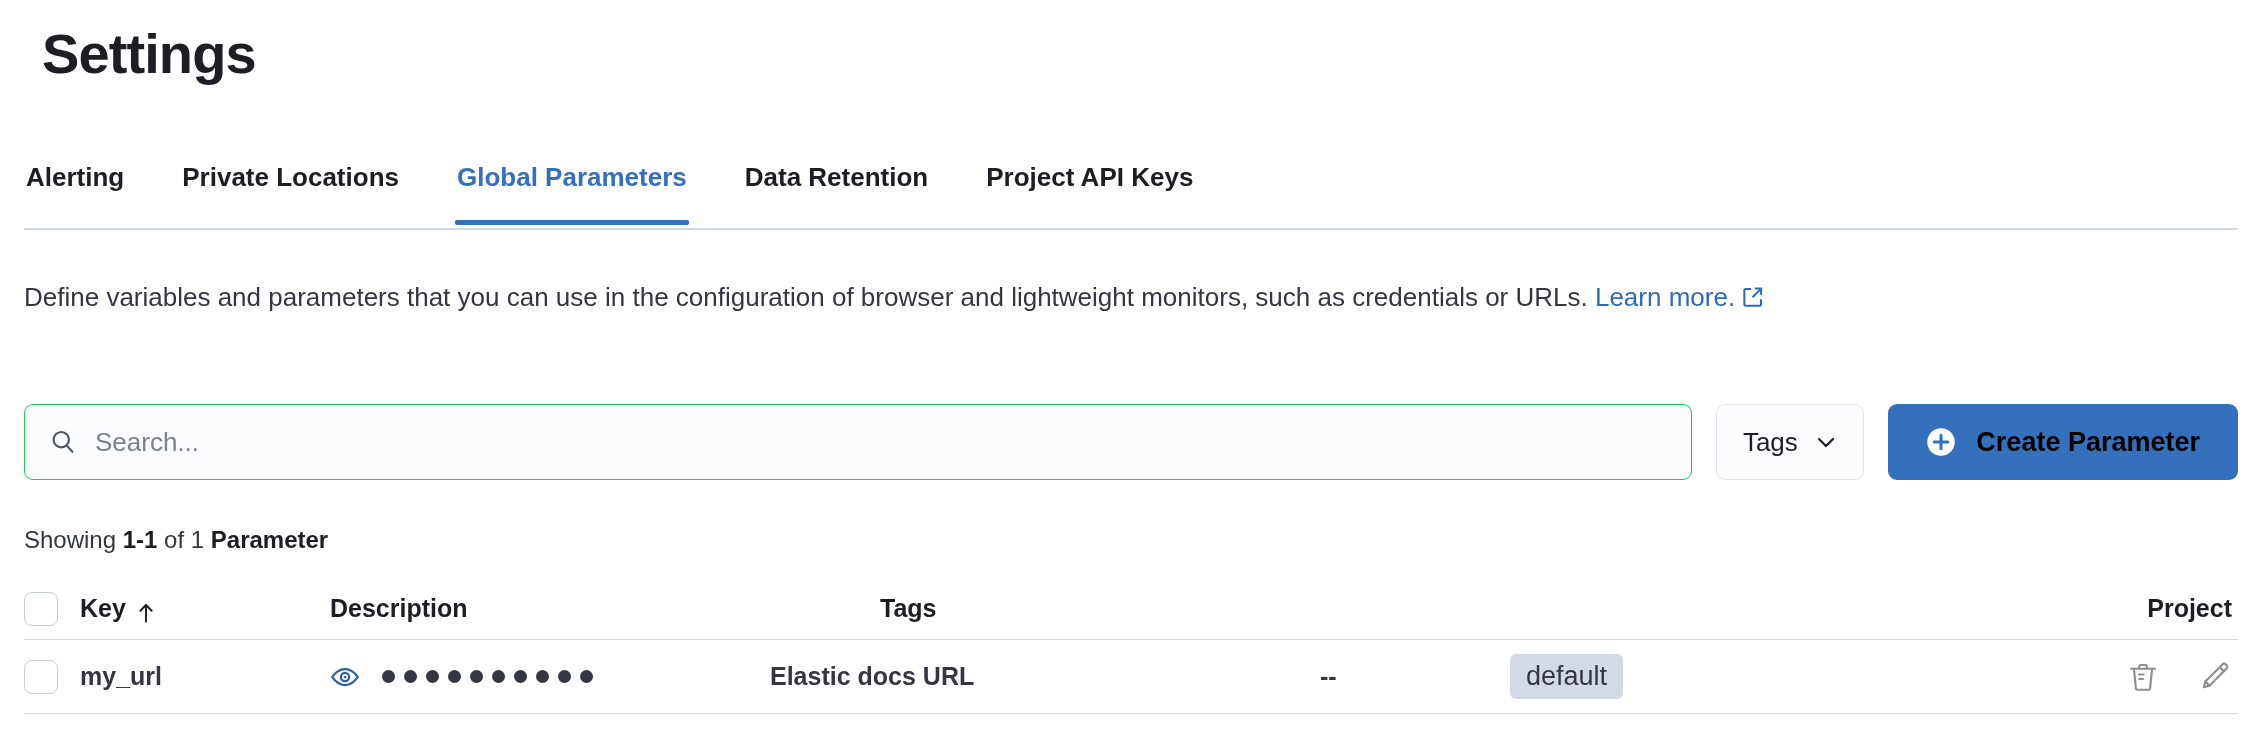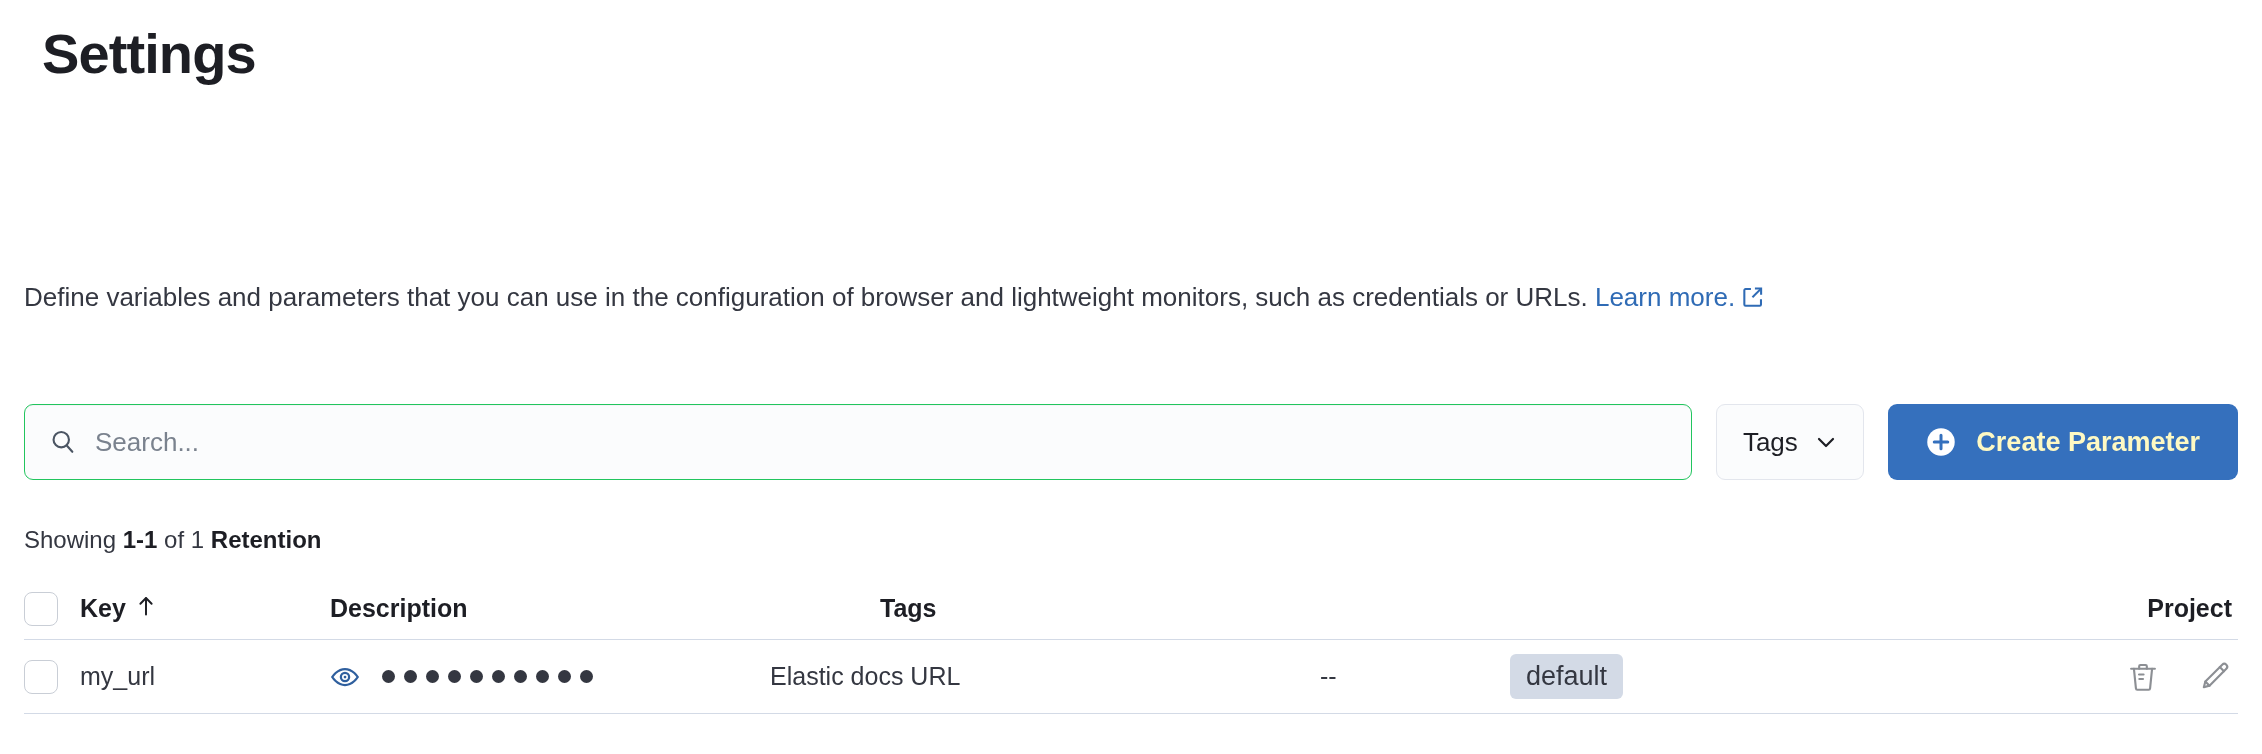--- a/index.html
+++ b/index.html
@@ -137,21 +137,21 @@
   .create-btn {
     flex: 0 0 auto;
     display: flex;
     align-items: center;
     justify-content: center;
     gap: 20px;
     background: #3570bd;
     border: none;
     border-radius: 9px;
     padding: 0 38px;
-    color: #fef9c3;
+    color: #000000;
     font-family: "Liberation Sans", sans-serif;
     font-size: 27px;
     font-weight: 700;
     cursor: pointer;
     white-space: nowrap;
   }
   .plus-icon { width: 30px; height: 30px; flex: 0 0 auto; }
 
   
   .showing {
@@ -181,24 +181,24 @@
 
   .c-check  { width: 56px;  flex: 0 0 auto; display:flex; align-items:center; }
   .c-key    { width: 250px; flex: 0 0 auto; }
   .c-value  { width: 440px; flex: 0 0 auto; display:flex; align-items:center; gap:22px; }
   .c-desc   { width: 550px; flex: 0 0 auto; }
   .c-tags   { width: 190px; flex: 0 0 auto; }
   .c-ns     { width: 440px; flex: 0 0 auto; }
   .c-act    { flex: 1 1 auto; display:flex; align-items:center; justify-content:flex-end; gap:38px; padding-right: 6px; }
 
   .th { font-size: 25px; font-weight: 700; color: #1d1e24; }
-  .th.sortable { cursor: pointer; display: inline-flex; align-items: flex-start; gap: 10px; }
+  .th.sortable { cursor: pointer; display: inline-flex; align-items: flex-end; gap: 10px; }
   .sort-arrow { width: 20px; height: 22px; }
 
-  .td { font-size: 25px; font-weight: 400; color: #343741; }
+  .td { font-size: 25px; font-weight: 700; color: #343741; }
 
   .cb {
     width: 34px; height: 34px;
     border: 1.5px solid #c9ced6;
     border-radius: 8px;
     background: #ffffff;
     cursor: pointer;
     display: block;
   }
 
@@ -218,20 +218,27 @@
 
   .act-icon { width: 34px; height: 34px; cursor: pointer; }
 </style>
 </head>
 <body>
 
 <div class="page">
 
   <h1 class="page-title">Settings</h1>
 
+  <nav class="tabs">
+    <div class="tab">Alerting</div>
+    <div class="tab">Private Locations</div>
+    <div class="tab active">Global Parameters</div>
+    <div class="tab">Data Retention</div>
+    <div class="tab">Project API Keys</div>
+  </nav>
 
   <p class="description"><span>Define variables and parameters that you can use in the configuration of browser and lightweight monitors, such as credentials or URLs. </span><a class="link" href="#"><span>Learn more.</span></a><span class="ext-icon"><svg viewBox="0 0 16 16" width="22" height="22" fill="none" stroke="#2f6bb5" stroke-width="1.5">
           <path d="M6.5 2.2H2.6a.9.9 0 0 0-.9.9v10.3c0 .5.4.9.9.9h10.3a.9.9 0 0 0 .9-.9V9.6"></path>
           <path d="M9.4 1.8h4.5v4.5"></path>
           <path d="M13.7 2.1 7.6 8.2"></path>
         </svg></span></p>
 
   <div class="controls">
     <div class="search-box">
       <span class="search-icon">
@@ -256,21 +263,21 @@
       <span class="plus-icon">
         <svg viewBox="0 0 24 24" width="30" height="30">
             <circle cx="12" cy="12" r="11" fill="#ffffff"></circle>
             <path d="M12 6.6v10.8M6.6 12h10.8" stroke="#3570bd" stroke-width="2.4" stroke-linecap="round"></path>
           </svg>
       </span>
       <span>Create Parameter</span>
     </button>
   </div>
 
-  <div class="showing"><span>Showing </span><b>1-1</b><span> of 1 </span><b>Retention</b></div>
+  <div class="showing"><span>Showing </span><b>1-1</b><span> of 1 </span><b>Parameter</b></div>
 
   <div class="table">
 
     <div class="row head">
       <div class="c-check">
         <span class="cb"></span>
       </div>
       <div class="c-key">
         <span class="th sortable">
           <span>Key</span>

